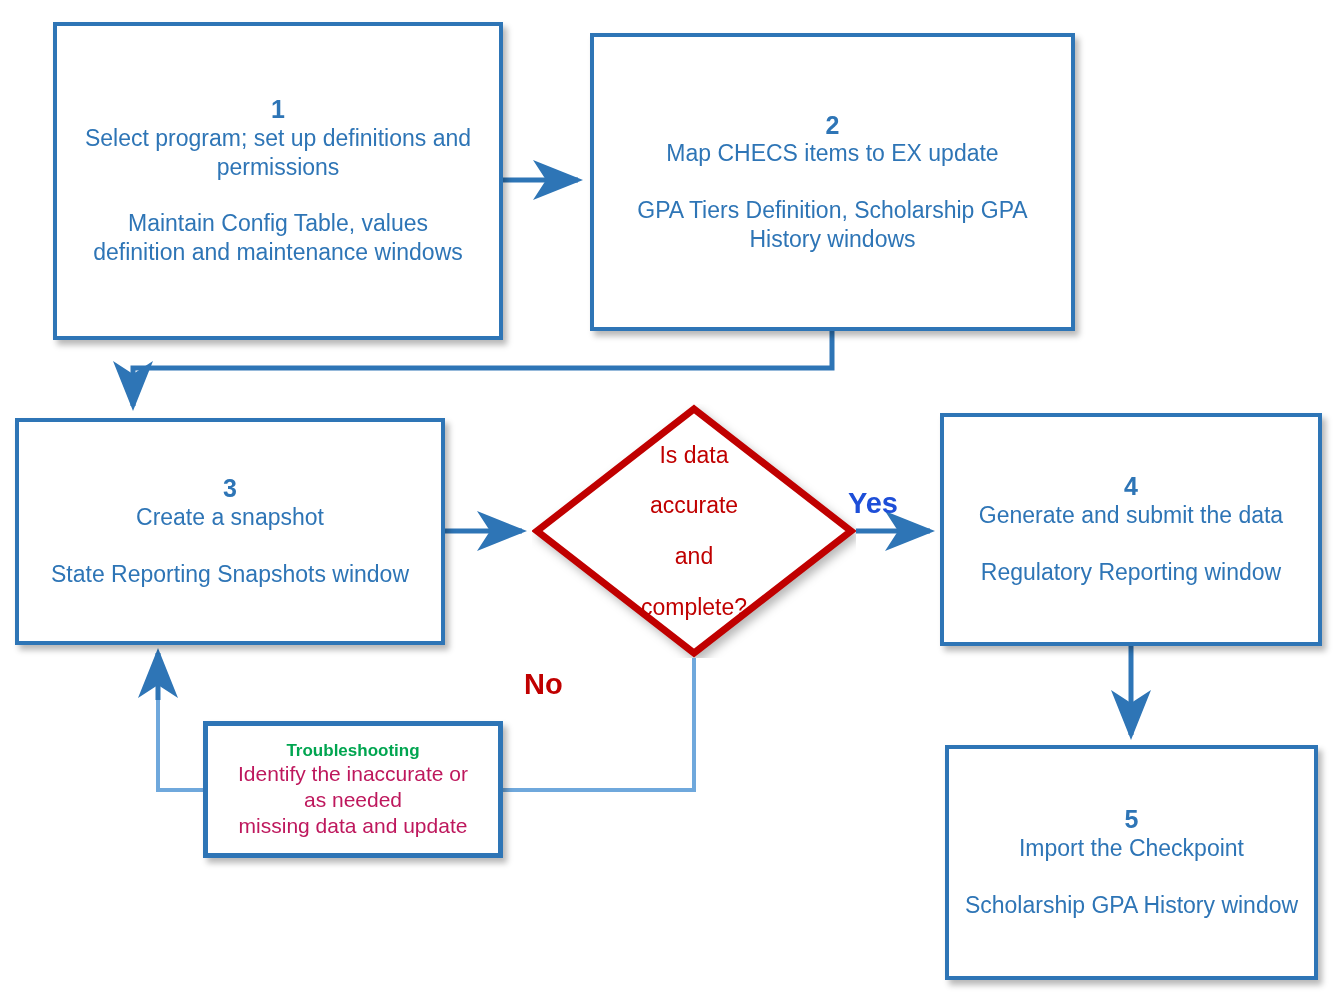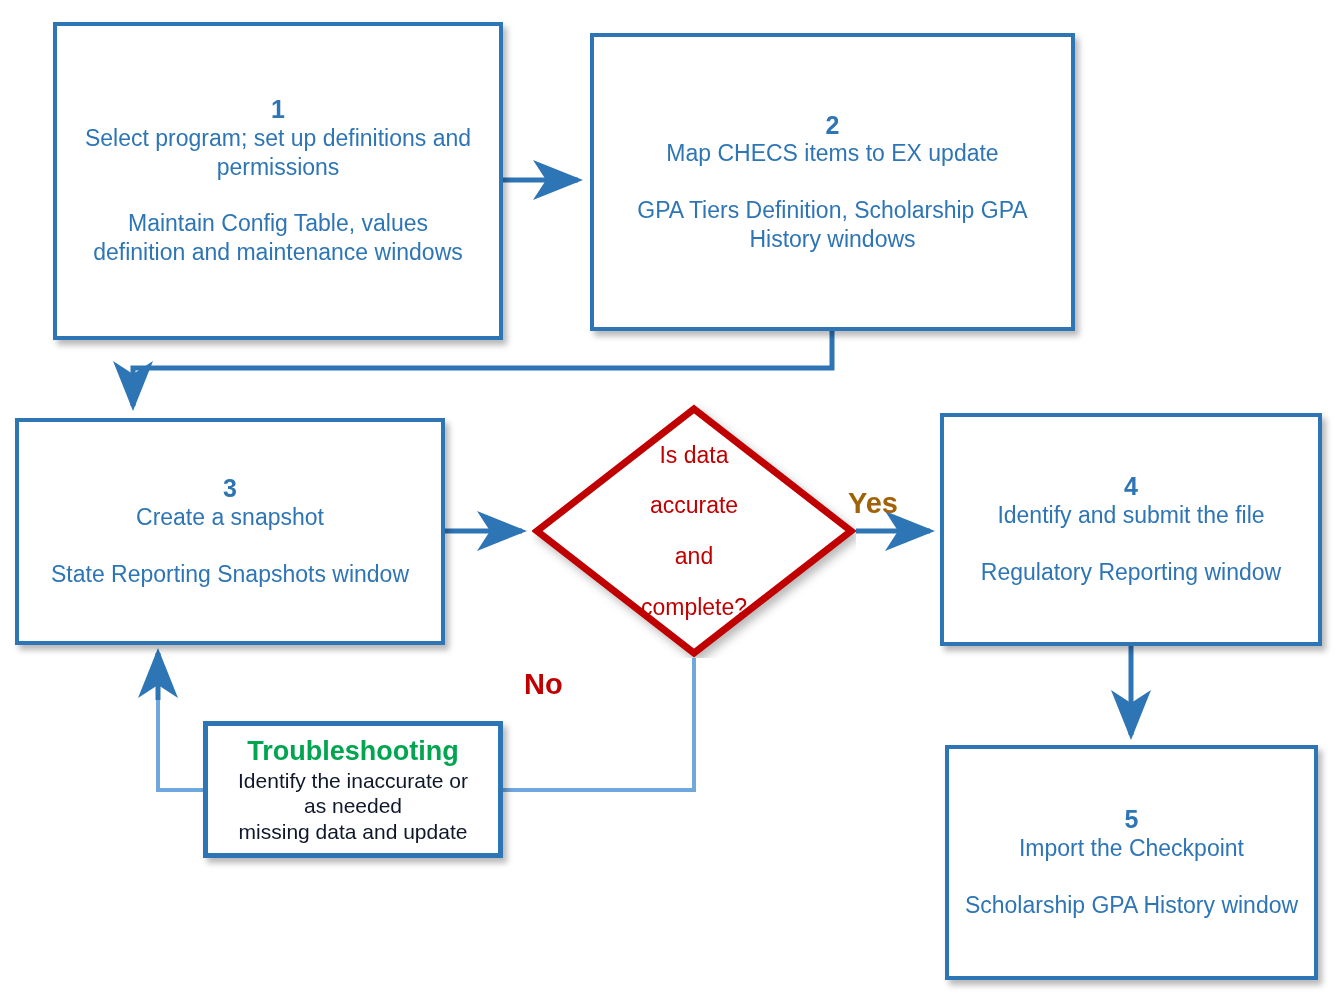--- a/index.html
+++ b/index.html
@@ -20,30 +20,30 @@
 
   #box1{left:53px;top:22px;width:450px;height:318px;}
   #box1 .inner{padding:0 10px;}
   #box2{left:590px;top:33px;width:485px;height:298px;}
   #box3{left:15px;top:418px;width:430px;height:227px;}
   #box4{left:940px;top:413px;width:382px;height:233px;}
   #box5{left:945px;top:745px;width:373px;height:235px;}
 
   #trouble{left:203px;top:721px;width:300px;height:137px;border-width:5px;
            box-shadow:4px 5px 6px rgba(0,0,0,0.28);}
-  #trouble .tsTitle{color:#00A550;font-weight:bold;font-size:27px;line-height:1.22;}
-  #trouble .tsLine{color:#0f172a;font-size:21px;line-height:1.22;}
+  #trouble .tsTitle{color:#00A550;font-weight:bold;font-size:17px;line-height:1.22;}
+  #trouble .tsLine{color:#be185d;font-size:21px;line-height:1.22;}
 
   #diamond{position:absolute;left:532px;top:404px;width:324px;height:254px;}
   #diamond .dtext{position:absolute;left:0;top:0;width:324px;height:254px;
       display:flex;flex-direction:column;align-items:center;justify-content:center;
       color:#C00000;font-size:23px;line-height:1.33;text-align:center;gap:20px;}
 
   .edgelabel{position:absolute;font-weight:bold;}
-  #yesLabel{left:848px;top:487px;font-size:29px;color:#a16207;}
+  #yesLabel{left:848px;top:487px;font-size:29px;color:#1d4ed8;}
   #noLabel{left:524px;top:668px;font-size:29px;color:#C00000;text-align:right;}
 </style>
 </head>
 <body>
 
 <div id="canvas">
 
   <svg class="conn" viewBox="0 0 1337 996">
     <defs>
       <marker id="arw" markerWidth="10" markerHeight="8" refX="9" refY="4" orient="auto" markerUnits="strokeWidth">
@@ -118,21 +118,21 @@
       <div>complete?</div>
     </div>
   </div>
 
   <div class="edgelabel" id="yesLabel">Yes</div>
   <div class="edgelabel" id="noLabel">No</div>
 
   <div class="node" id="box4">
     <div class="inner">
       <div class="num">4</div>
-      <div class="ln">Identify and submit the file</div>
+      <div class="ln">Generate and submit the data</div>
       <div class="gap"></div>
       <div class="ln">Regulatory Reporting window</div>
     </div>
   </div>
 
   <div class="node" id="box5">
     <div class="inner">
       <div class="num">5</div>
       <div class="ln">Import the Checkpoint</div>
       <div class="gap"></div>

